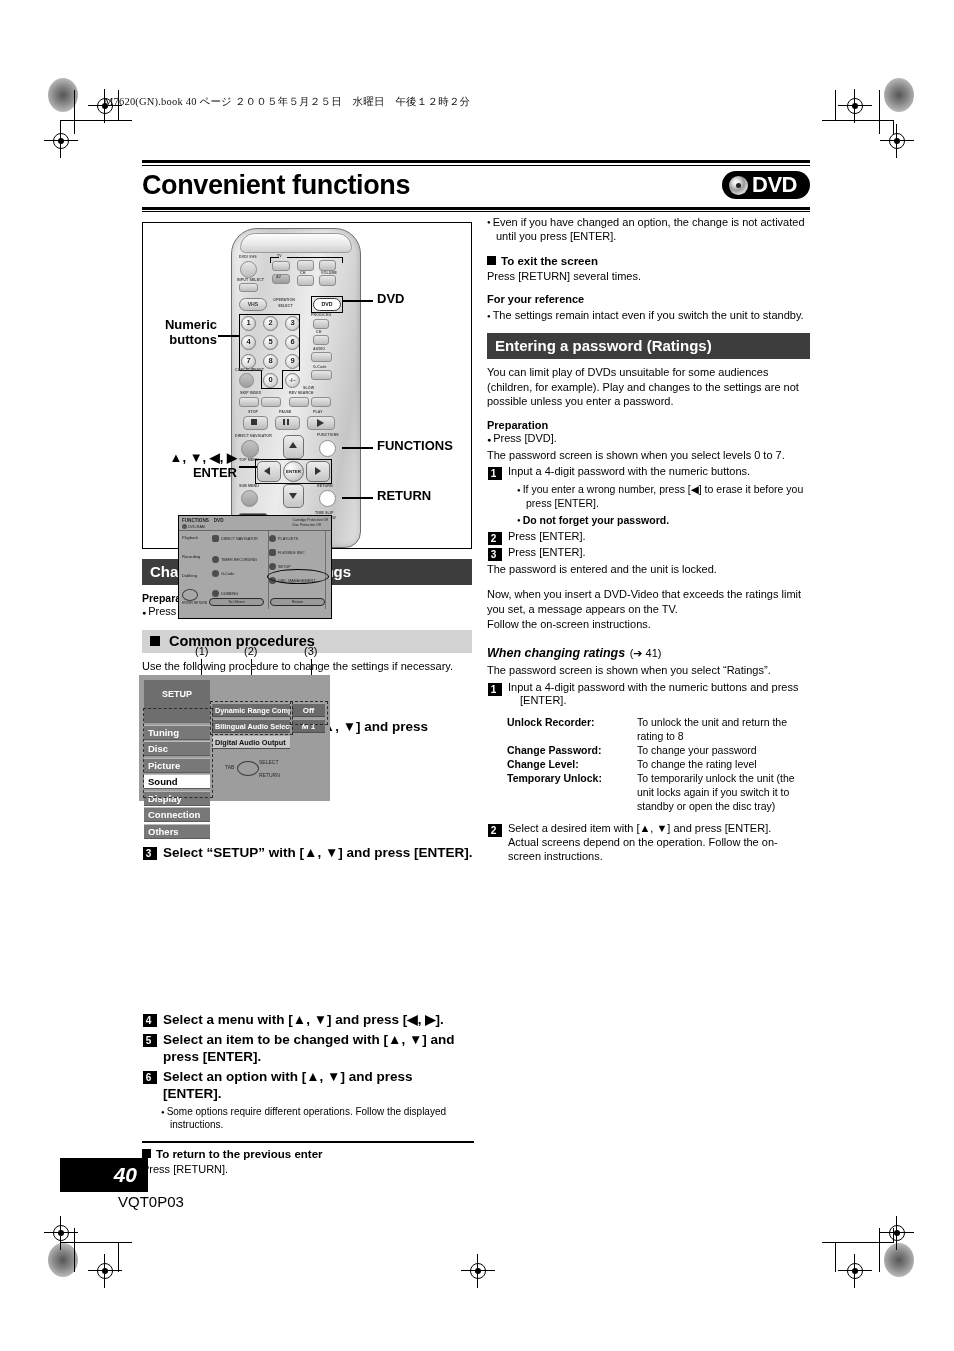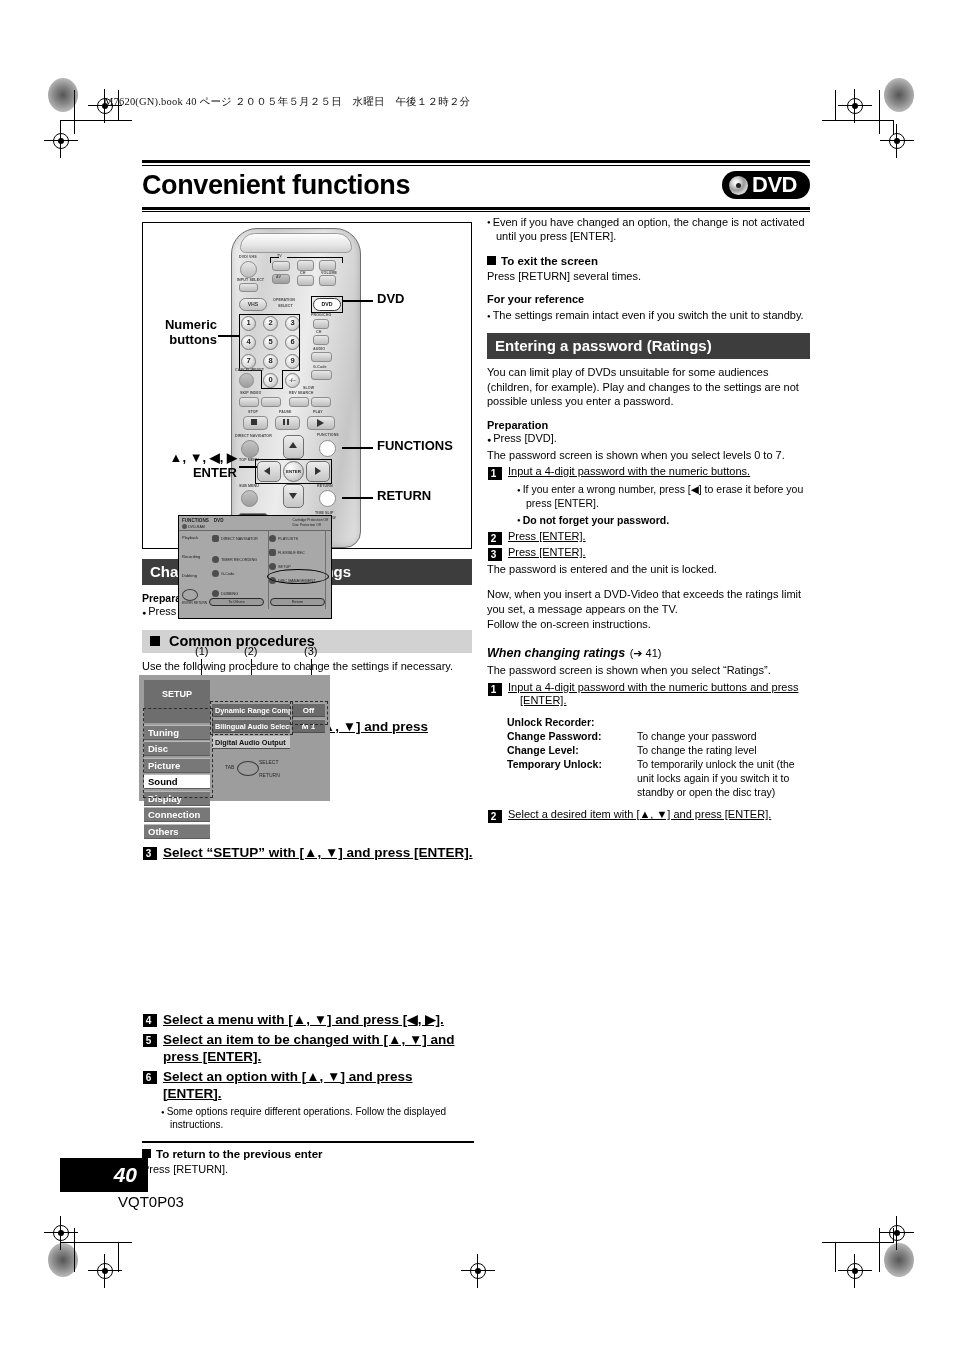--- a/index.html
+++ b/index.html
@@ -59,21 +59,21 @@
   .prep{font-size:10.5px;font-weight:bold;margin-top:7px;}
   .bullet{font-size:11px;margin-top:0px;padding-left:8px;text-indent:-8px;line-height:1.3;}
   .bullet:before{content:"\25CF";font-size:7px;vertical-align:middle;margin-right:2px;}
   .body{font-size:11px;line-height:1.35;margin-top:6px;}
 
   
   .step{display:flex;gap:6px;margin-top:7px;}
   .num{flex:0 0 auto;width:13px;height:13px;background:#000;color:#fff;font-size:10px;
     font-weight:bold;text-align:center;line-height:13px;margin-top:2px;
     border-right:2px solid #000;box-shadow:2px 0 0 -1px #fff inset;}
-  .steptxt{font-size:13.5px;font-weight:bold;line-height:1.25;text-decoration:underline;}
+  .steptxt{font-size:13.5px;font-weight:bold;line-height:1.25;}
   .steptxt .sm{font-size:11px;font-weight:bold;}
   .step.small .steptxt{font-size:11px;font-weight:normal;}
 
   .subhead{font-size:11.5px;font-weight:bold;margin-top:11px;display:flex;align-items:center;gap:5px;}
   .hr{height:1.4px;background:#000;margin-top:10px;}
   .note{font-size:10px;line-height:1.3;padding-left:9px;text-indent:-9px;margin-top:3px;}
   .note:before{content:"\25CF";font-size:6px;vertical-align:middle;margin-right:2px;}
 
   
   .fnscreen{position:absolute;left:178px;top:515px;width:152px;height:102px;
@@ -639,37 +639,39 @@
     <div class="num">1</div>
     <div class="steptxt">
       <div>Input a 4-digit password with the numeric buttons and press</div>
       <div style="padding-left:12px;">[ENTER].</div>
     </div>
   </div>
 
   <div class="deftable" style="margin-left:20px;margin-top:7px;">
     <div class="defrow">
       <div class="defterm">Unlock Recorder:</div>
+      <div class="defdesc">To unlock the unit and return the rating to 8</div>
     </div>
     <div class="defrow">
       <div class="defterm">Change Password:</div>
       <div class="defdesc">To change your password</div>
     </div>
     <div class="defrow">
       <div class="defterm">Change Level:</div>
       <div class="defdesc">To change the rating level</div>
     </div>
     <div class="defrow">
       <div class="defterm">Temporary Unlock:</div>
       <div class="defdesc">To temporarily unlock the unit (the unit locks again if you switch it to standby or open the disc tray)</div>
     </div>
   </div>
 
   <div class="step small" style="margin-top:9px;">
     <div class="num">2</div>
     <div class="steptxt">
       <div>Select a desired item with [▲, ▼] and press [ENTER].</div>
+      <div>Actual screens depend on the operation. Follow the on-screen instructions.</div>
     </div>
   </div>
 </div>
 
 <div class="pagenum">40</div>
 <div class="pagecode">VQT0P03</div>
 
 </body></html>

